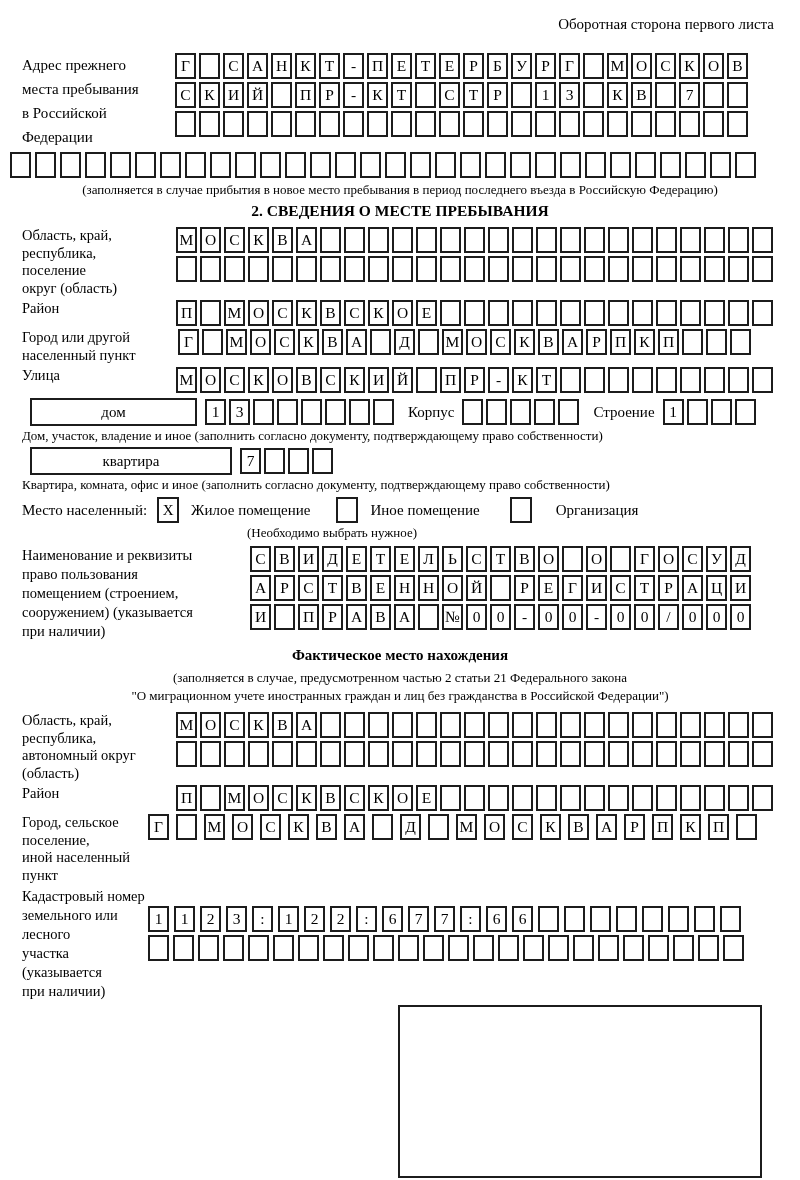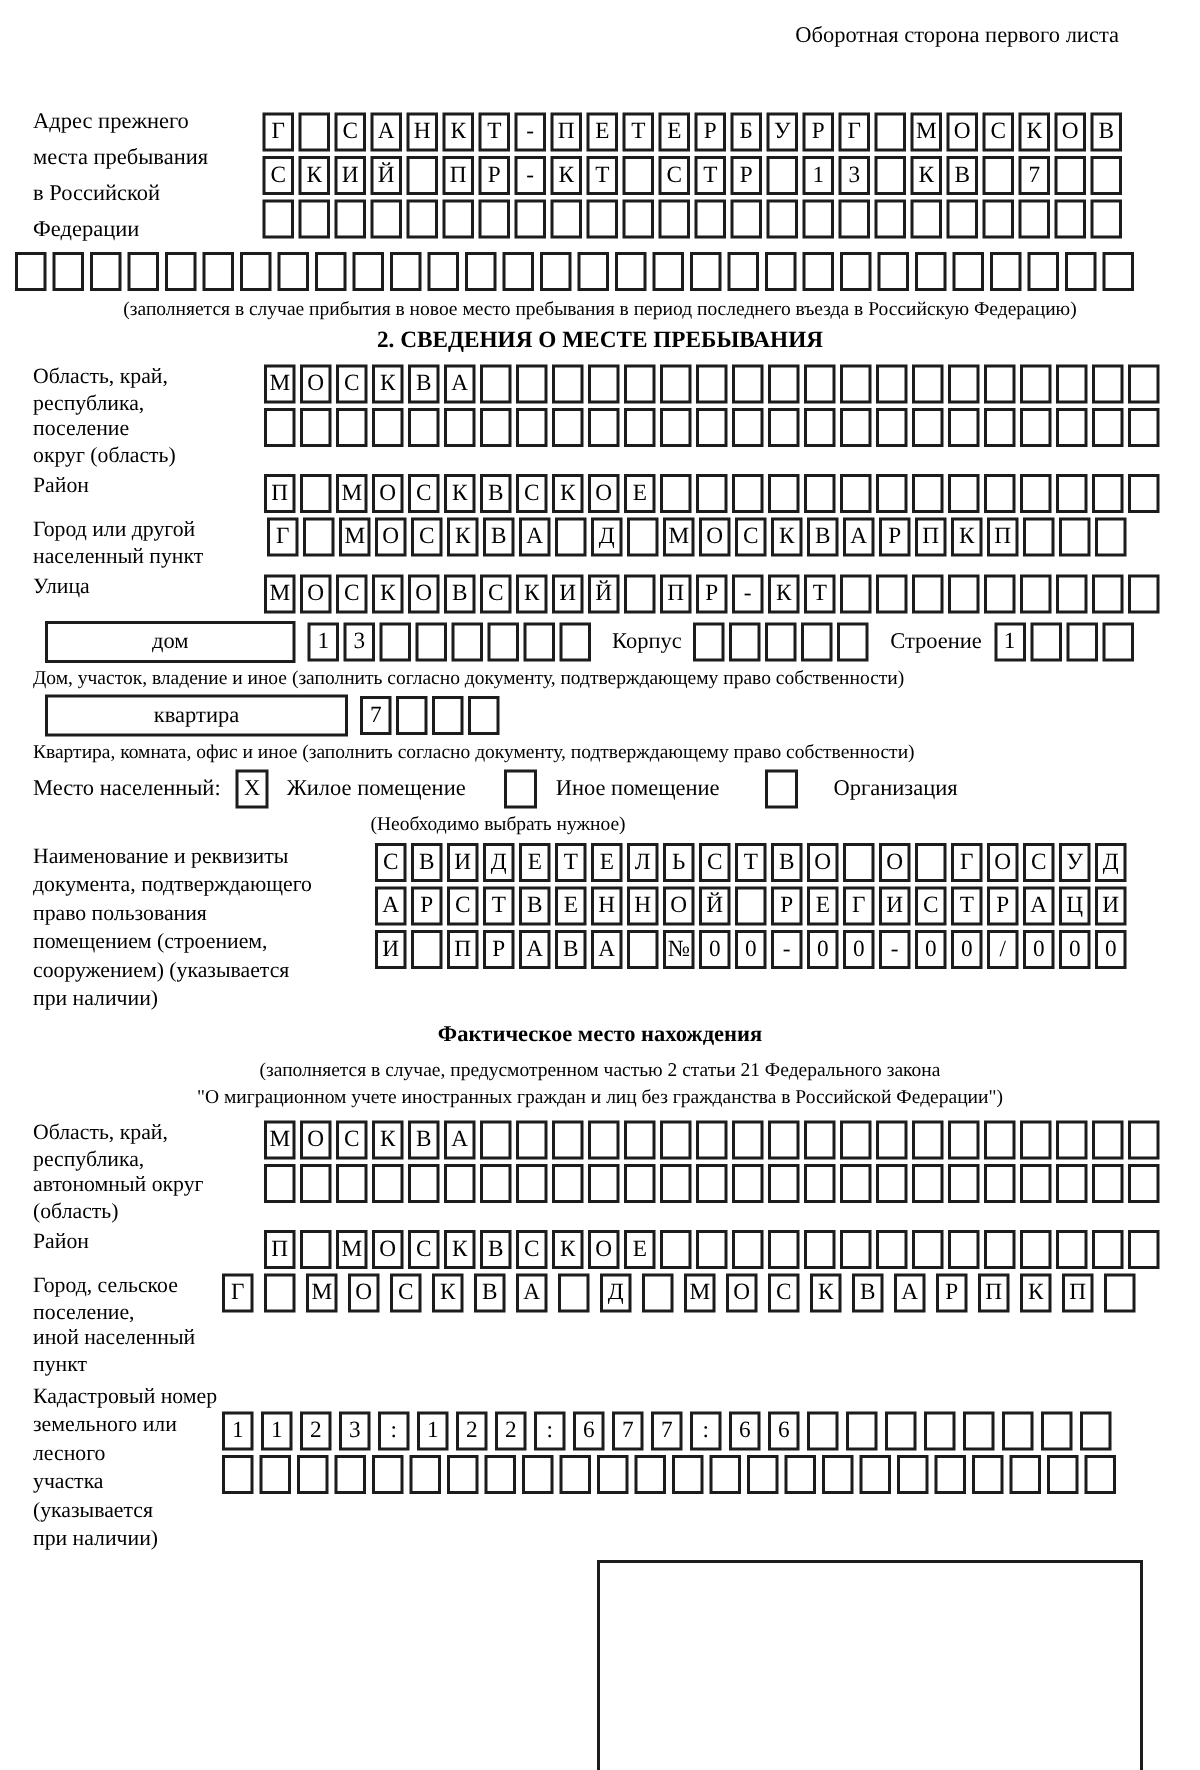--- a/index.html
+++ b/index.html
@@ -1,21 +1,21 @@
 <!DOCTYPE html>
 <html><head>
 <meta charset="utf-8">
 <style>
   * { box-sizing: border-box; }
   html,body { margin:0; padding:0; background:#ffffff; }
   .page {
     position:relative; width:800px; height:1180px; background:#fff; color:#000;
     font-family:"Liberation Serif", serif; overflow:hidden;
   }
-  .header-note { text-align:right; padding:16px 54px 0 0; font-size:15px; }
+  .header-note { text-align:right; padding:16px 26px 0 0; font-size:15px; }
 
   .field { display:flex; align-items:flex-start; margin-bottom:3px; }
   .flabel { font-size:14.5px; line-height:17.5px; padding-left:22px; flex:none; }
   .flabel.lh24 { line-height:24px; font-size:15px; }
   .flabel.lh19 { line-height:19px; }
   .w175 { width:175px; } .w155 { width:176px; } .w178 { width:178px; }
   .w250 { width:250px; } .w148 { width:148px; }
 
   .cellrows { display:flex; flex-direction:column; gap:3px; }
   .cells { display:flex; gap:3px; }
@@ -62,21 +62,21 @@
   .stamp-wrap { margin-left:398px; width:364px; margin-top:4px; }
   .stamp-box { width:364px; height:173px; border:2px solid #1c1c1c; background:#fff; }
 </style>
 </head>
 <body>
 
 <div class="page">
 
   <div class="header-note">Оборотная сторона первого листа</div>
 
-  <div class="field" style="margin-top:36px;align-items:center;">
+  <div class="field" style="margin-top:20px;">
     <div class="flabel lh24 w175">
         <div class="line">Адрес прежнего</div>
         <div class="line">места пребывания</div>
         <div class="line">в Российской</div>
         <div class="line">Федерации</div>
       </div>
     <div class="cellrows">
       <div class="cells">
           <span class="cell">Г</span>
           <span class="cell"></span>
@@ -401,21 +401,20 @@
     <span class="checkbox cb2"></span>
     <span class="optlbl">Иное помещение</span>
     <span class="checkbox cb3"></span>
     <span class="optlbl" style="margin-left:24px;">Организация</span>
   </div>
   <div class="stay-note">(Необходимо выбрать нужное)</div>
 
   <div class="field doc-field">
     <div class="flabel lh19 w250">
         <div class="line">Наименование и реквизиты</div>
-        <div class="line">документа, подтверждающего</div>
         <div class="line">право пользования</div>
         <div class="line">помещением (строением,</div>
         <div class="line">сооружением) (указывается</div>
         <div class="line">при наличии)</div>
       </div>
     <div class="cellrows">
       <div class="cells">
           <span class="cell">С</span>
           <span class="cell">В</span>
           <span class="cell">И</span>

